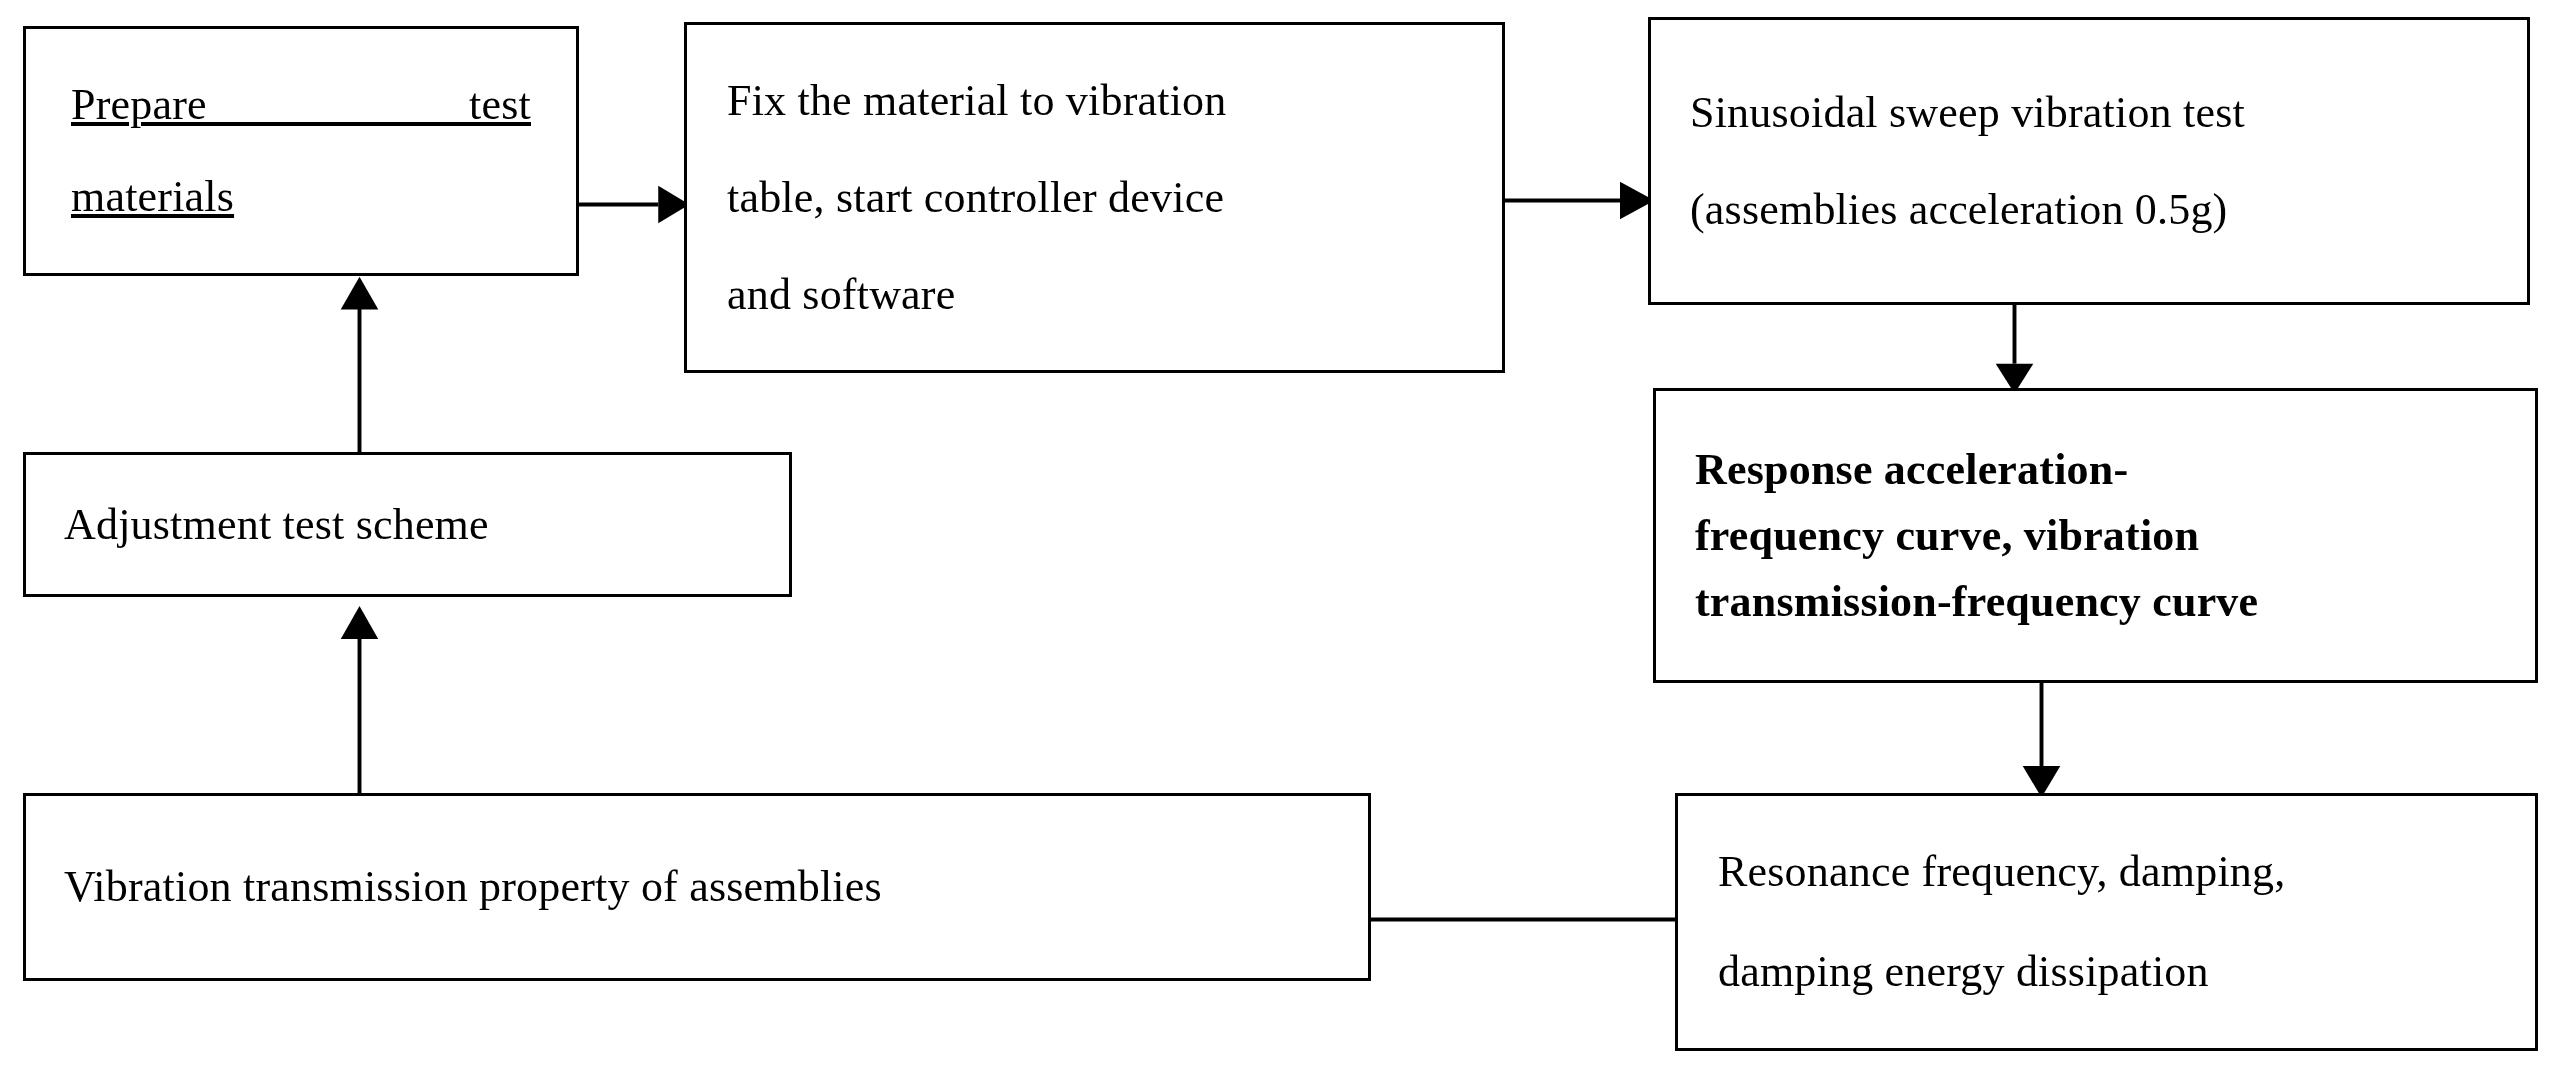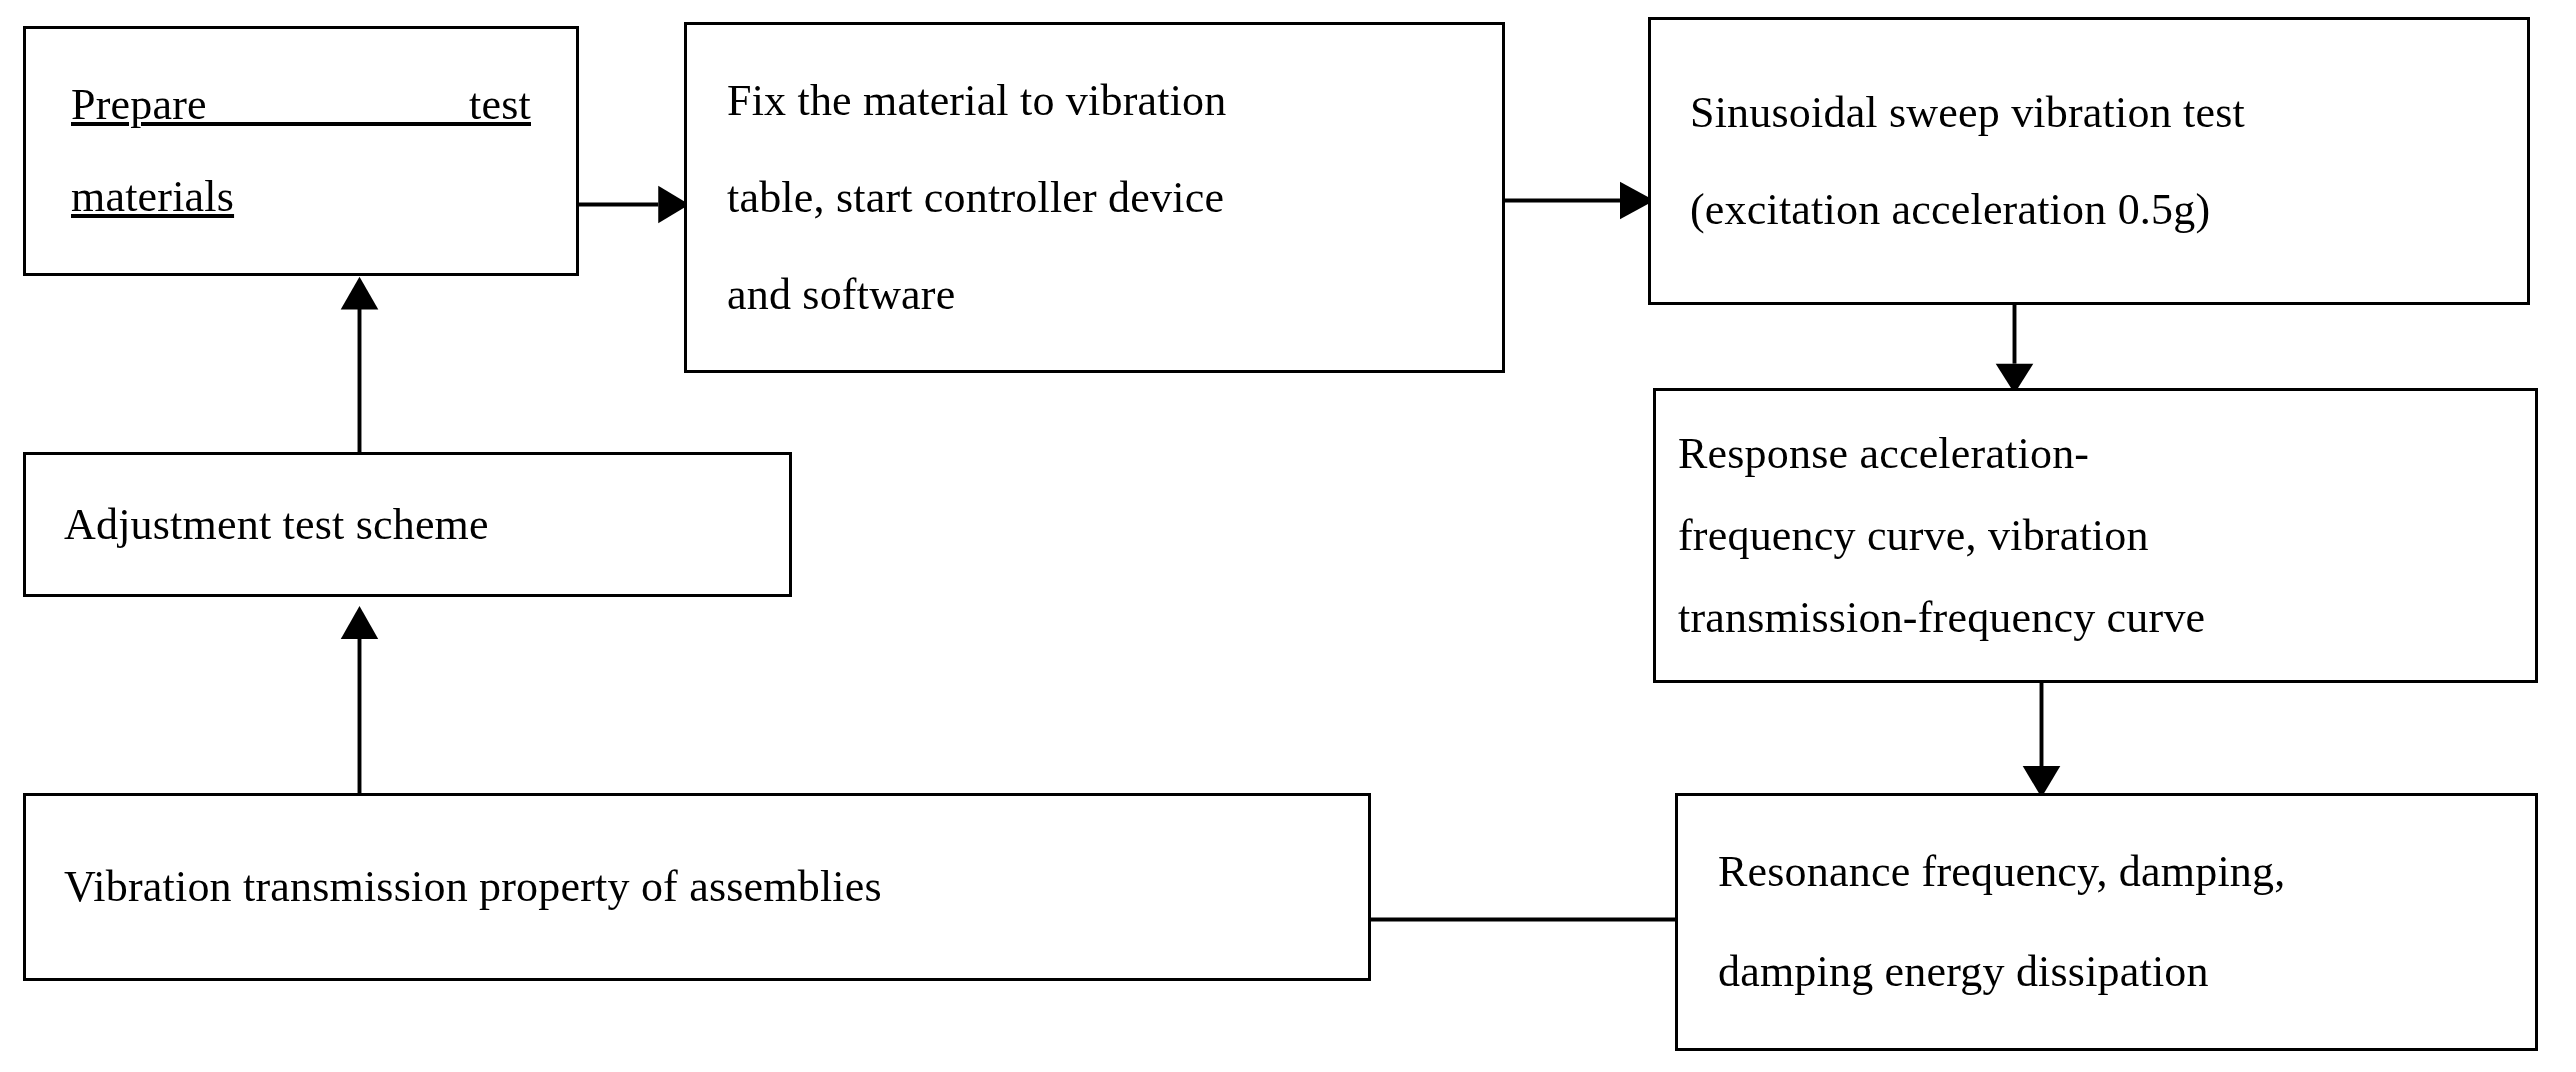--- a/index.html
+++ b/index.html
@@ -49,21 +49,21 @@
   #node-fix             { left: 684px;  top: 22px;   width: 821px; height: 351px; }
   #node-sweep           { left: 1648px; top: 17px;   width: 882px; height: 288px; }
   #node-curves          { left: 1653px; top: 388px;  width: 885px; height: 295px; }
   #node-results         { left: 1675px; top: 793px; width: 863px; height: 258px; }
   #node-property        { left: 23px;   top: 793px; width: 1348px; height: 188px; }
   #node-adjust          { left: 23px;   top: 452px;  width: 769px;  height: 145px; }
 
   #node-prepare  .node-text { line-height: 92px; }
   #node-fix      .node-text { line-height: 97px; padding-left: 40px; }
   #node-sweep    .node-text { line-height: 97px; padding-left: 39px; }
-  #node-curves   .node-text { line-height: 82px; padding-left: 22px; }
+  #node-curves   .node-text { line-height: 66px; padding-left: 39px; font-weight: bold; }
   #node-results  .node-text { line-height: 100px; padding-left: 40px; }
   #node-property .node-text { line-height: 86px; padding-left: 38px; }
   #node-adjust   .node-text { line-height: 86px; padding-left: 38px; }
 
   
   .edge {
     position: absolute;
     z-index: 1;
     overflow: visible;
   }
@@ -94,21 +94,21 @@
   </div>
 
   <div class="node" id="node-fix">
     <div class="node-text t-left">Fix the material to vibration
 table, start controller device
 and software</div>
   </div>
 
   <div class="node" id="node-sweep">
     <div class="node-text t-left">Sinusoidal sweep vibration test
-(excitation acceleration 0.5g)</div>
+(assemblies acceleration 0.5g)</div>
   </div>
 
   <div class="node" id="node-curves">
     <div class="node-text t-left">Response acceleration-
 frequency curve, vibration
 transmission-frequency curve</div>
   </div>
 
   <div class="node" id="node-results">
     <div class="node-text t-left">Resonance frequency, damping,

